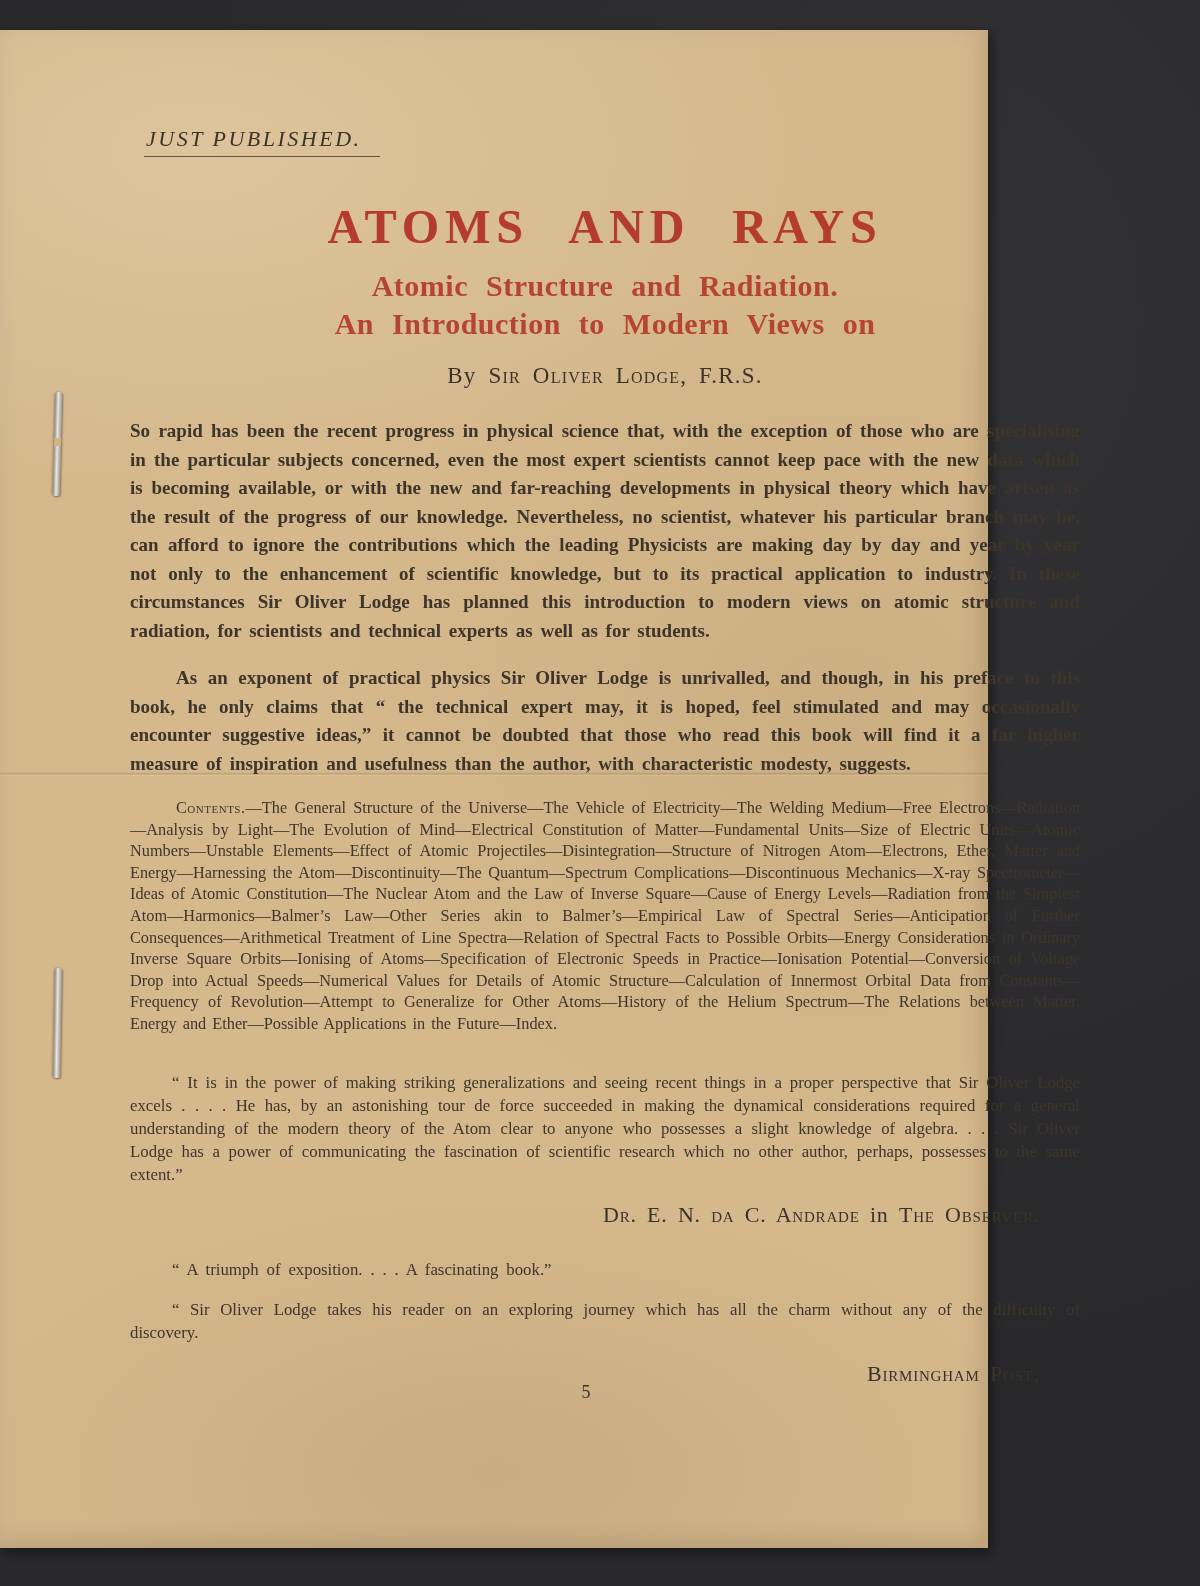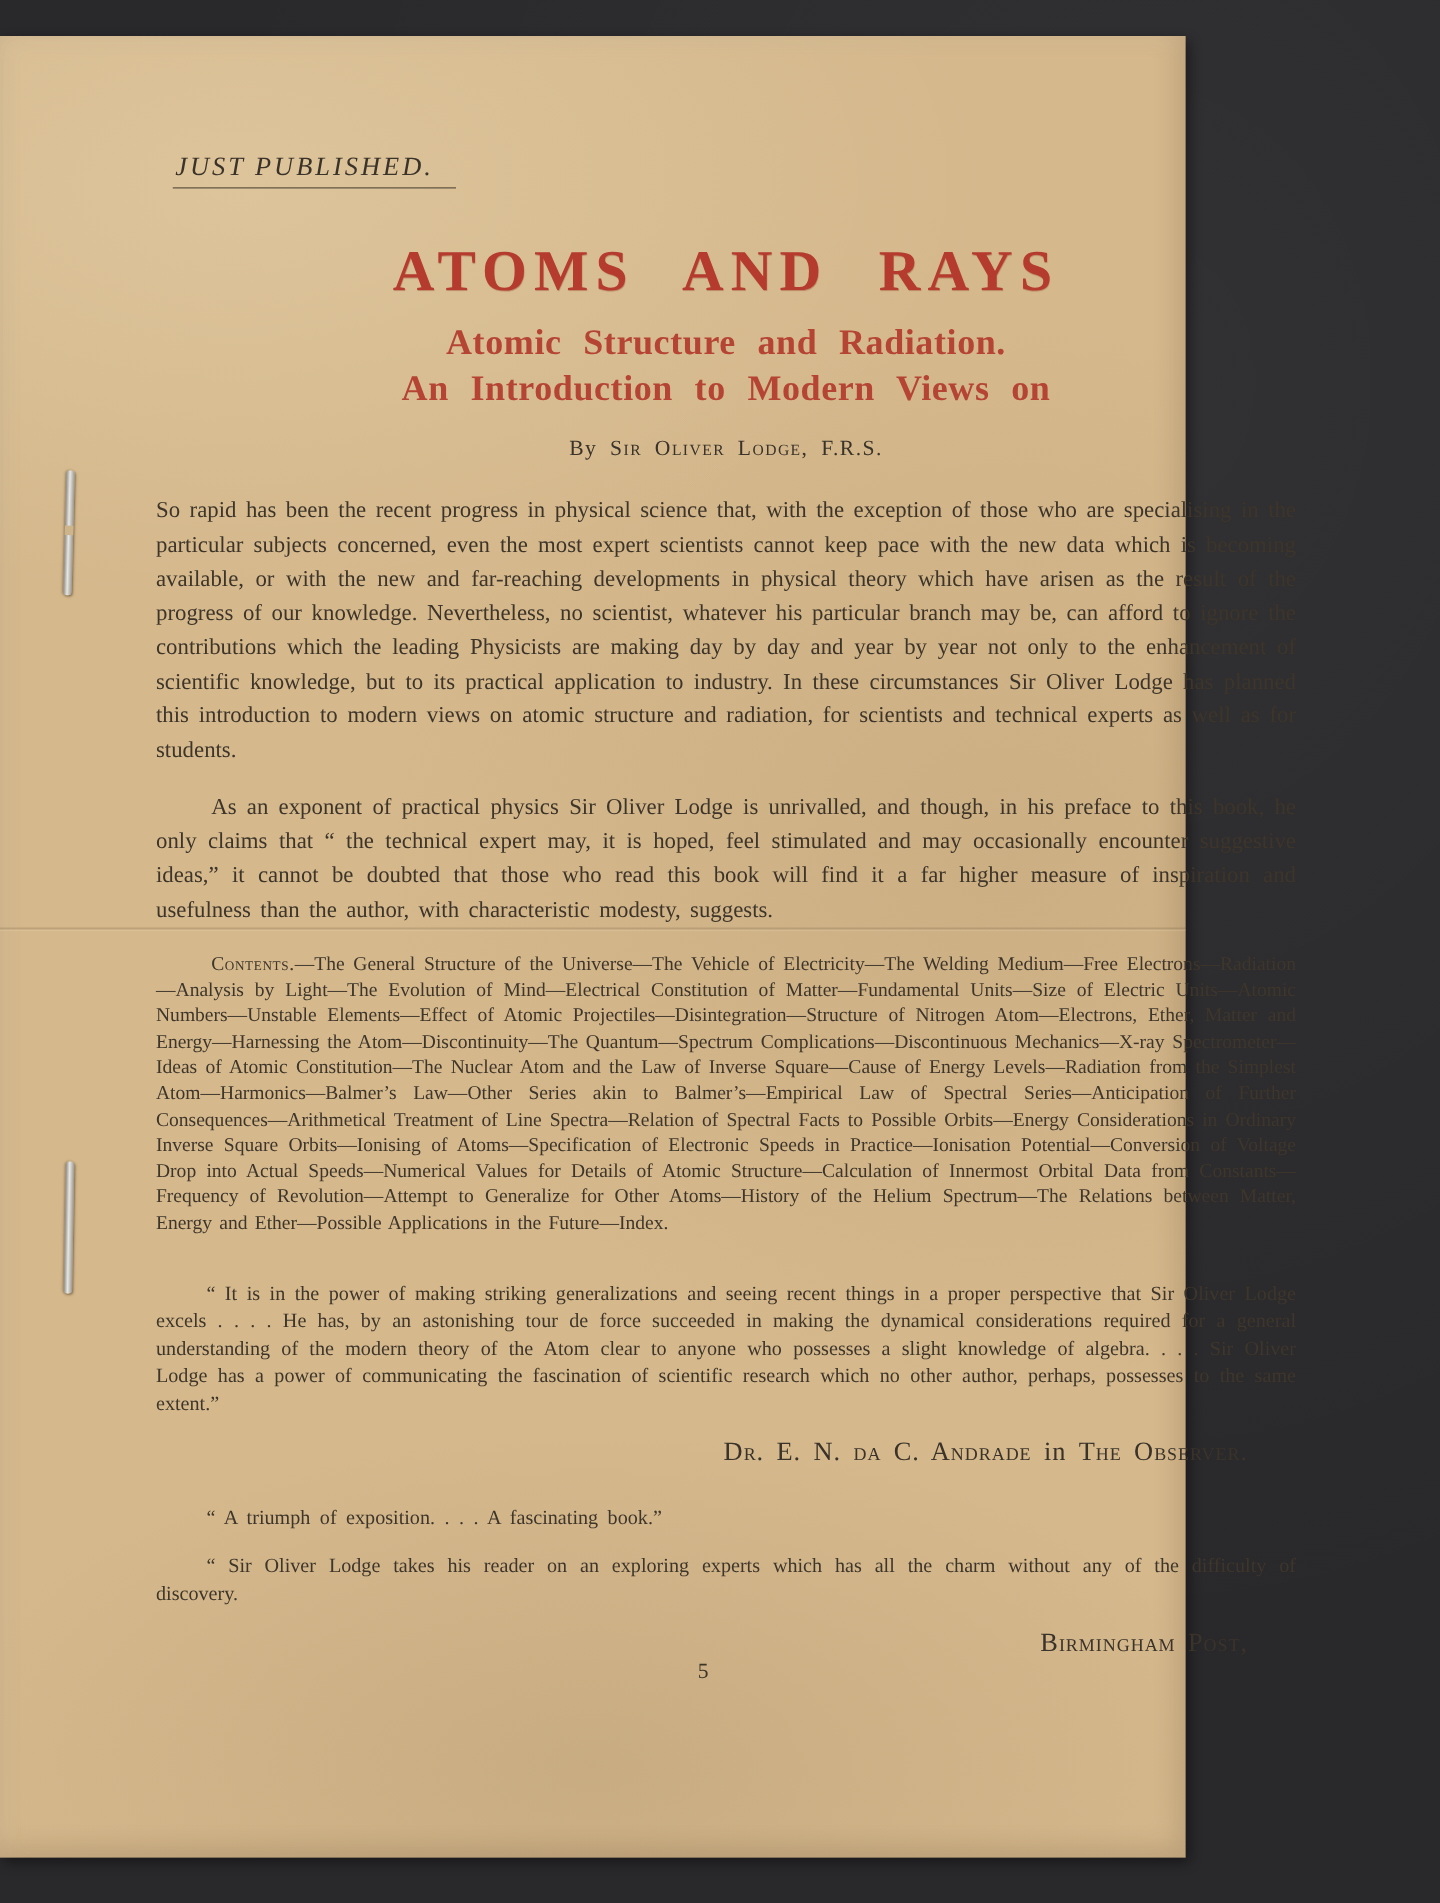--- a/index.html
+++ b/index.html
@@ -97,33 +97,34 @@
     font-size: 30px;
     font-weight: bold;
     color: #b54434;
     letter-spacing: 0.5px;
     word-spacing: 10px;
     line-height: 38px;
   }
   .byline {
     margin-top: 20px;
     text-align: center;
-    font-size: 18px;
+    font-size: 23px;
     color: #3a332a;
     letter-spacing: 1.2px;
     word-spacing: 5px;
   }
   .byline .sc { font-variant: small-caps; }
   .bodytext {
     margin-top: 28px;
     font-size: 19px;
     line-height: 28.5px;
     text-align: justify;
     word-spacing: 0.16em;
     color: #3d352a;
+    font-weight: bold;
   }
   .bodytext.indent { margin-top: 2px; text-indent: 46px; }
   .contents {
     margin-top: 14px;
     font-size: 16.3px;
     line-height: 21.6px;
     text-align: justify;
     word-spacing: 0.12em;
     text-indent: 46px;
     color: #3e362b;
@@ -204,21 +205,21 @@
     <p class="contents"><span class="sc">Contents.</span><span>—The General Structure of the Universe—The Vehicle of Electricity—The Welding Medium—Free Electrons—Radiation—Analysis by Light—The Evolution of Mind—Electrical Constitution of Matter—Fundamental Units—Size of Electric Units—Atomic Numbers—Unstable Elements—Effect of Atomic Projectiles—Disintegration—Structure of Nitrogen Atom—Electrons, Ether, Matter and Energy—Harnessing the Atom—Discontinuity—The Quantum—Spectrum Complications—Discontinuous Mechanics—X-ray Spectrometer—Ideas of Atomic Constitution—The Nuclear Atom and the Law of Inverse Square—Cause of Energy Levels—Radiation from the Simplest Atom—Harmonics—Balmer’s Law—Other Series akin to Balmer’s—Empirical Law of Spectral Series—Anticipation of Further Consequences—Arithmetical Treatment of Line Spectra—Relation of Spectral Facts to Possible Orbits—Energy Considerations in Ordinary Inverse Square Orbits—Ionising of Atoms—Specification of Electronic Speeds in Practice—Ionisation Potential—Conversion of Voltage Drop into Actual Speeds—Numerical Values for Details of Atomic Structure—Calculation of Innermost Orbital Data from Constants—Frequency of Revolution—Attempt to Generalize for Other Atoms—History of the Helium Spectrum—The Relations between Matter, Energy and Ether—Possible Applications in the Future—Index.</span></p>
 
 
     <p class="quote q1">“ It is in the power of making striking generalizations and seeing recent things in a proper perspective that Sir Oliver Lodge excels . . . . He has, by an astonishing tour de force succeeded in making the dynamical considerations required for a general understanding of the modern theory of the Atom clear to anyone who possesses a slight knowledge of algebra. . . .  Sir Oliver Lodge has a power of communicating the fascination of scientific research which no other author, perhaps, possesses to the same extent.”</p>
     <div class="attribution">
       <span class="sc">Dr. E. N. da C. Andrade</span><span> in </span><span class="sc">The Observer.</span>
     </div>
 
     <p class="quote q2">“ A triumph of exposition. . . .  A fascinating book.”</p>
 
-    <p class="quote q3">“ Sir Oliver Lodge takes his reader on an exploring experts which has all the charm without any of the difficulty of discovery.</p>
+    <p class="quote q3">“ Sir Oliver Lodge takes his reader on an exploring journey which has all the charm without any of the difficulty of discovery.</p>
     <div class="attribution">
       <span class="sc">Birmingham Post,</span>
     </div>
 
   </div>
 
   <div class="page-number">5</div>
 
 </div>
 

